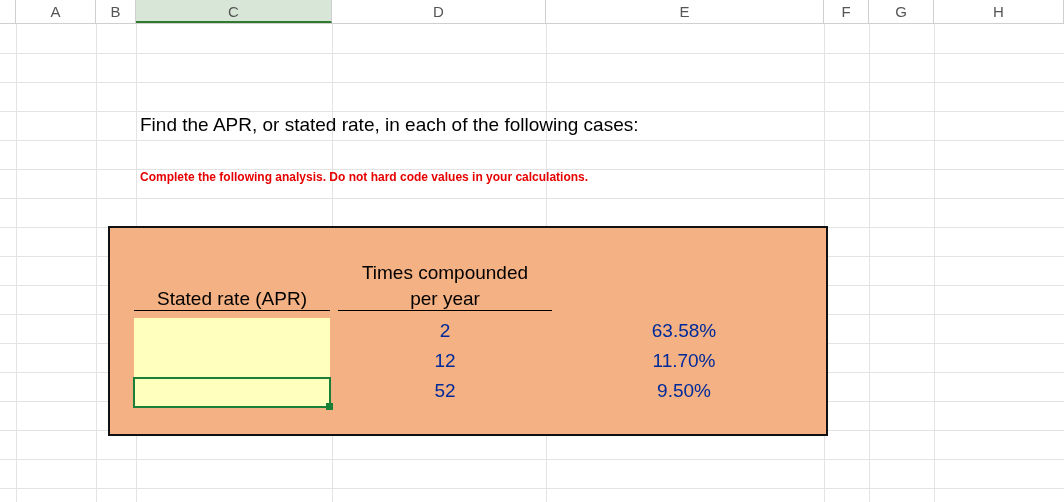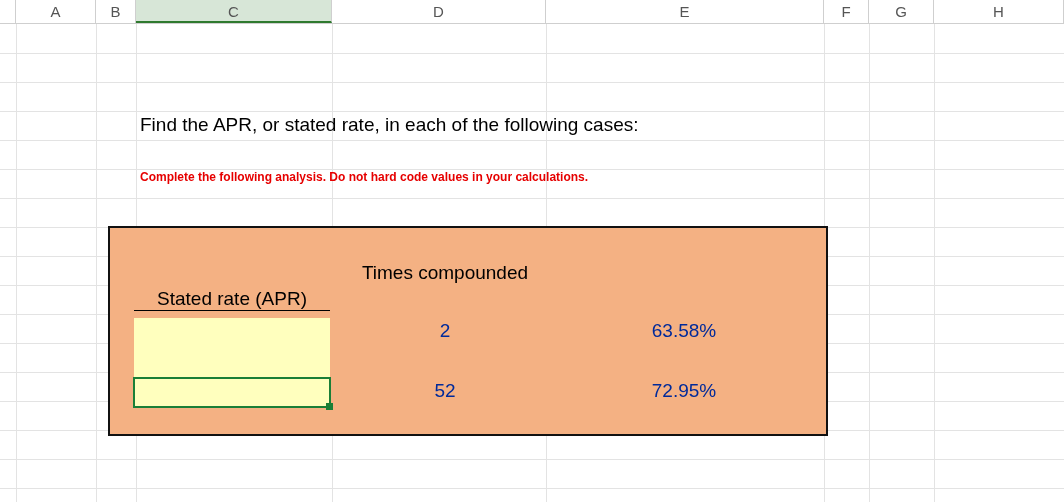--- a/index.html
+++ b/index.html
@@ -182,31 +182,34 @@
   <div class="body">
 
     <div class="text-line1">Find the APR, or stated rate, in each of the following cases:</div>
     <div class="text-line2">Complete the following analysis. Do not hard code values in your calculations.</div>
 
     <div class="panel">
       <div class="panel-inner">
 
         <div class="hdr hdr-apr hdr-underline">Stated rate (APR)</div>
         <div class="hdr hdr-times1">Times compounded</div>
+        <div class="hdr hdr-times2 hdr-underline">per year</div>
 
         <div class="yellowzone"></div>
 
         <div class="sel-cell">
           <div class="sel-handle"></div>
         </div>
 
         <div class="val col-times row1">2</div>
+        <div class="val col-times row2">12</div>
         <div class="val col-times row3">52</div>
 
         <div class="val col-ear row1">63.58%</div>
-        <div class="val col-ear row3">72.95%</div>
+        <div class="val col-ear row2">11.70%</div>
+        <div class="val col-ear row3">9.50%</div>
 
       </div>
     </div>
 
   </div>
 
 </div>
 
 </body></html>

